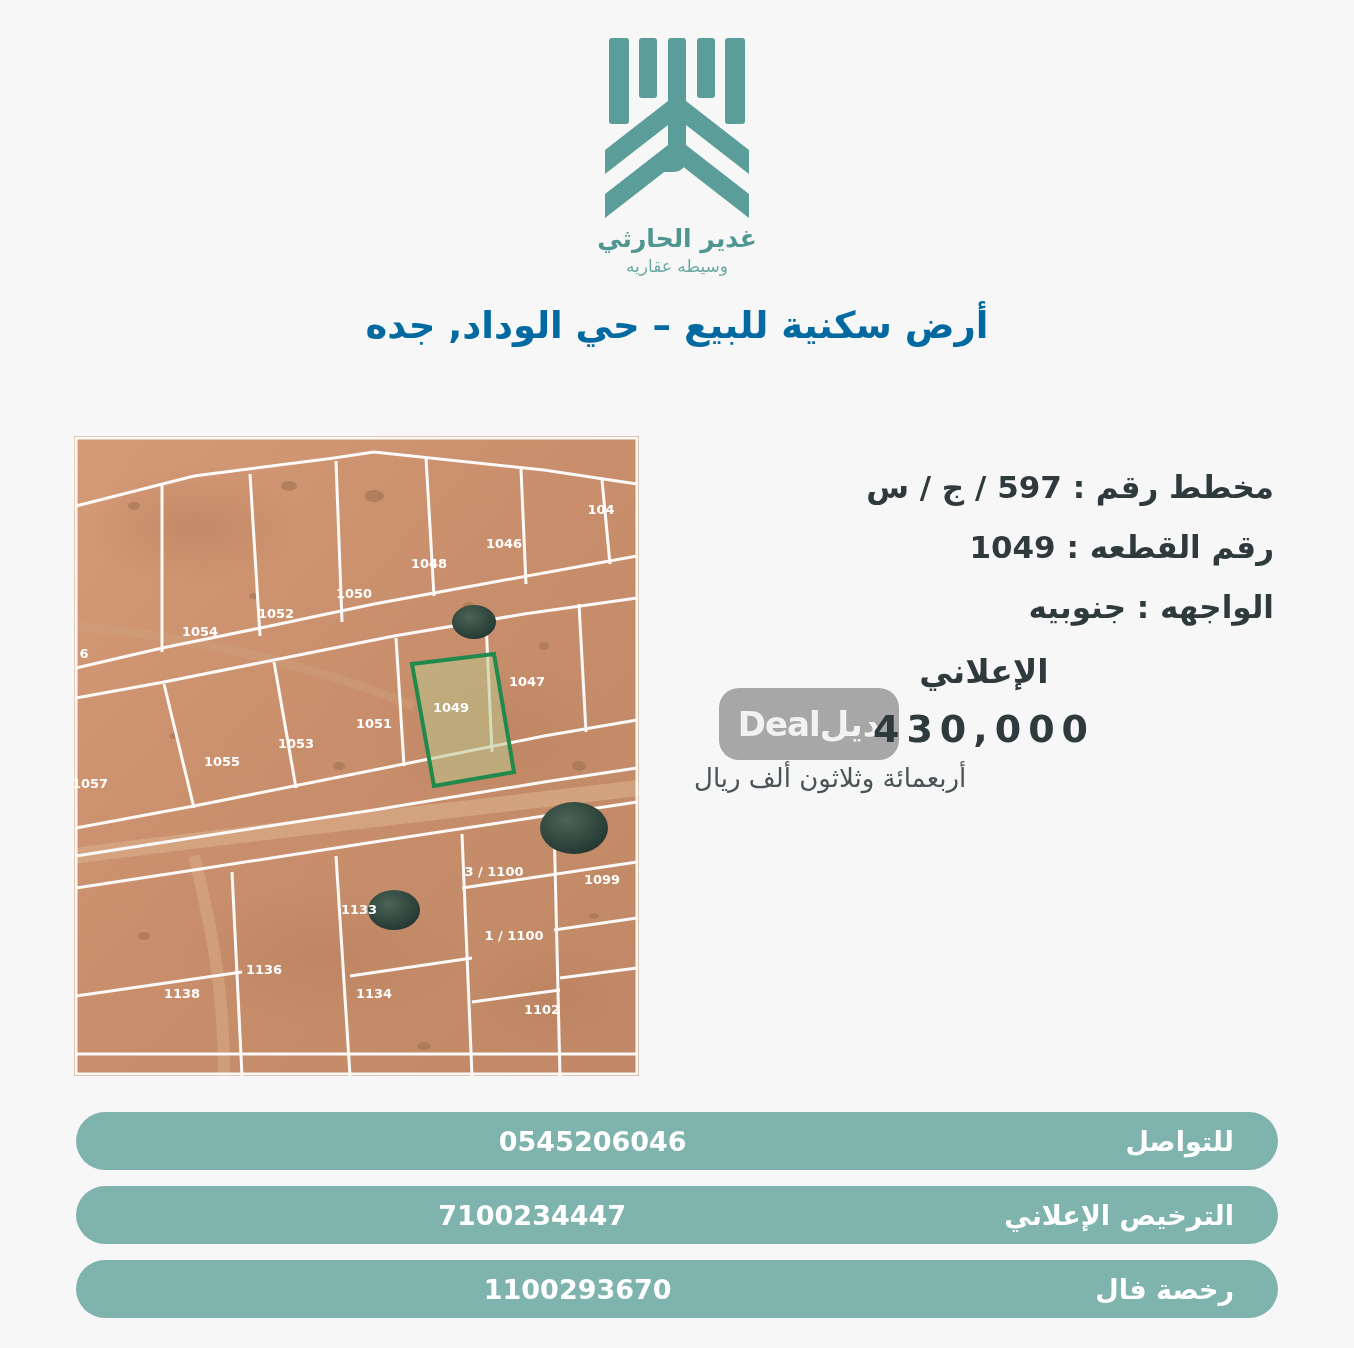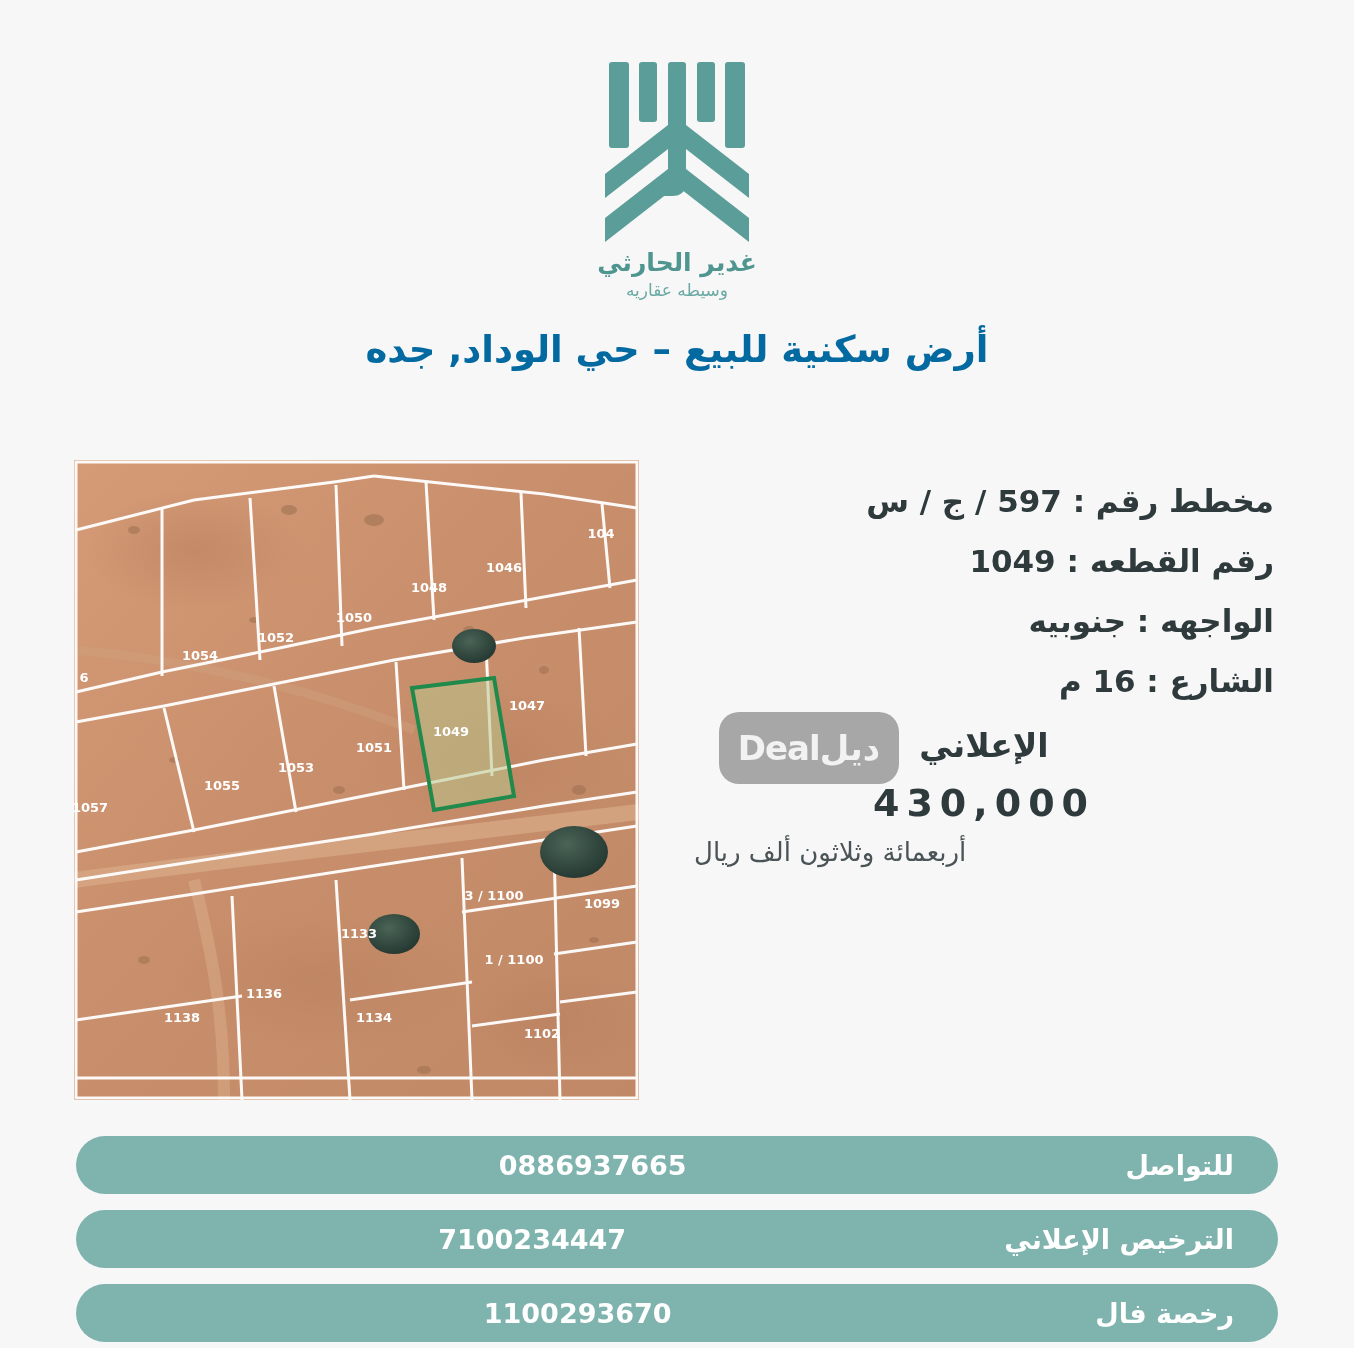--- a/index.html
+++ b/index.html
@@ -6,21 +6,20 @@
   html, body {
     width: 1354px; height: 1348px;
     background: #f7f7f7;
     font-family: "DejaVu Sans", "Liberation Sans", sans-serif;
     overflow: hidden;
   }
   .page {
     position: relative;
     width: 1354px; height: 1022px;
     background: #f7f7f7;
-    margin-top: 24px;
   }
 
   
   .logo-wrap {
     position: absolute;
     top: 22px; left: 0; right: 0;
     display: flex; flex-direction: column; align-items: center;
   }
   .logo-mark { width: 200px; height: 200px; display: block; }
   .logo-name {
@@ -49,21 +48,21 @@
     width: 565px; height: 640px;
     border-radius: 2px;
     overflow: hidden;
     background: #c98f6d;
   }
   .map svg { display: block; width: 100%; height: 100%; }
 
   
   .details {
     position: absolute;
-    top: 462px; right: 80px;
+    top: 472px; right: 80px;
     width: 580px;
     text-align: right;
     direction: rtl;
   }
   .detail-line {
     font-size: 31px; font-weight: bold; color: #2f3a3d;
     line-height: 1.0;
     margin-bottom: 29px;
     white-space: nowrap;
   }
@@ -276,31 +275,30 @@
   </div>
 
   <div class="watermark">
     <span>ديلDeal</span>
   </div>
 
   <div class="details">
     <div class="detail-line">مخطط رقم : 597 / ج / س</div>
     <div class="detail-line">رقم القطعه : 1049</div>
     <div class="detail-line">الواجهه : جنوبيه</div>
-    <div class="detail-line">الشارع : 16 م</div>
 
     <div class="price-label">الإعلاني</div>
     <div class="price-value">430,000</div>
     <div class="price-words">أربعمائة وثلاثون ألف ريال</div>
   </div>
 
   <div class="bars">
     <div class="bar">
       <div class="bar-label">للتواصل</div>
-      <div class="bar-value">0886937665</div>
+      <div class="bar-value">0545206046</div>
     </div>
     <div class="bar">
       <div class="bar-label">الترخيص الإعلاني</div>
       <div class="bar-value">7100234447</div>
     </div>
     <div class="bar">
       <div class="bar-label">رخصة فال</div>
       <div class="bar-value">1100293670</div>
     </div>
   </div>

